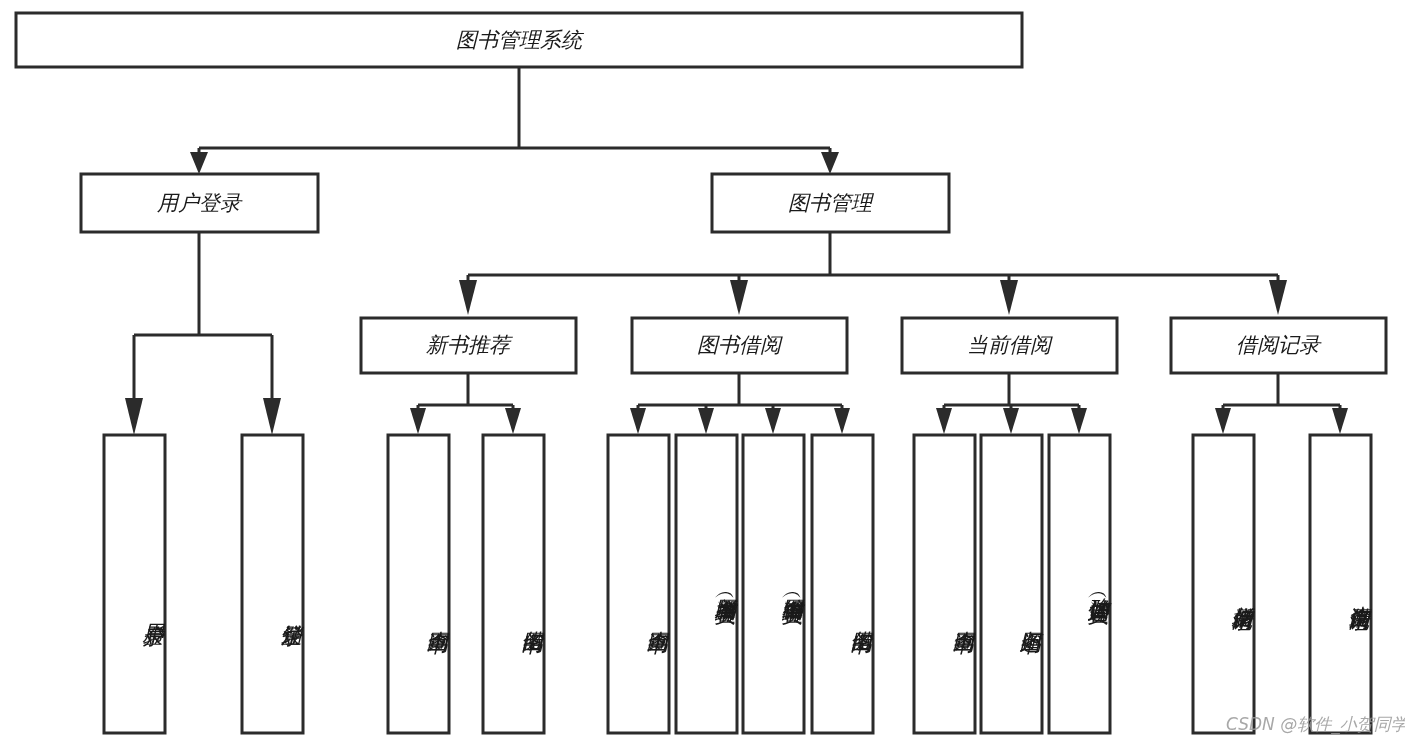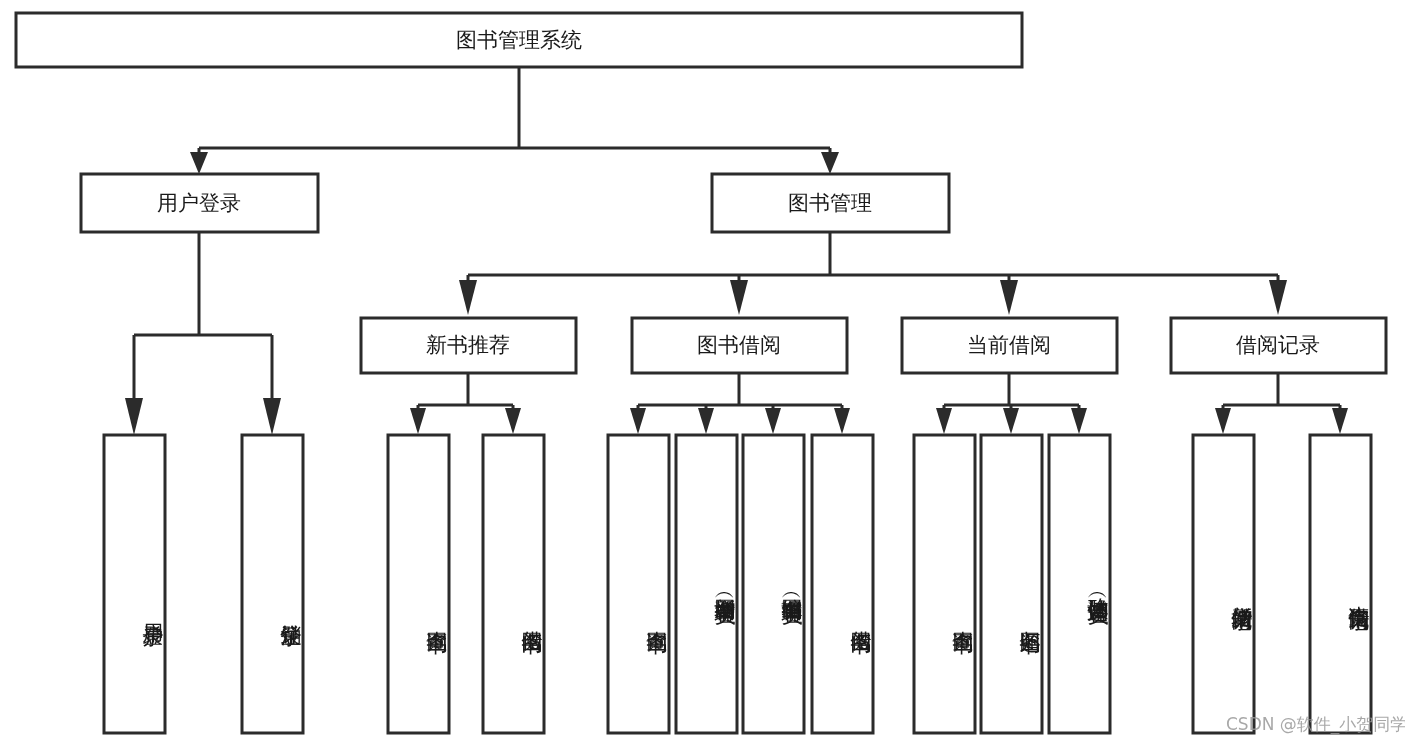--- a/index.html
+++ b/index.html
@@ -11,20 +11,21 @@
     width: 1405px;
     height: 747px;
     font-family: "DejaVu Sans", "Liberation Sans", sans-serif;
     overflow: hidden;
   }
   #diagram-root {
     position: relative;
     width: 1405px;
     height: 747px;
     background: #ffffff;
+    font-style: italic;
   }
   svg.diagram-canvas {
     position: absolute;
     left: 0;
     top: 0;
     width: 1405px;
     height: 747px;
   }
   .node-box {
     fill: #ffffff;

